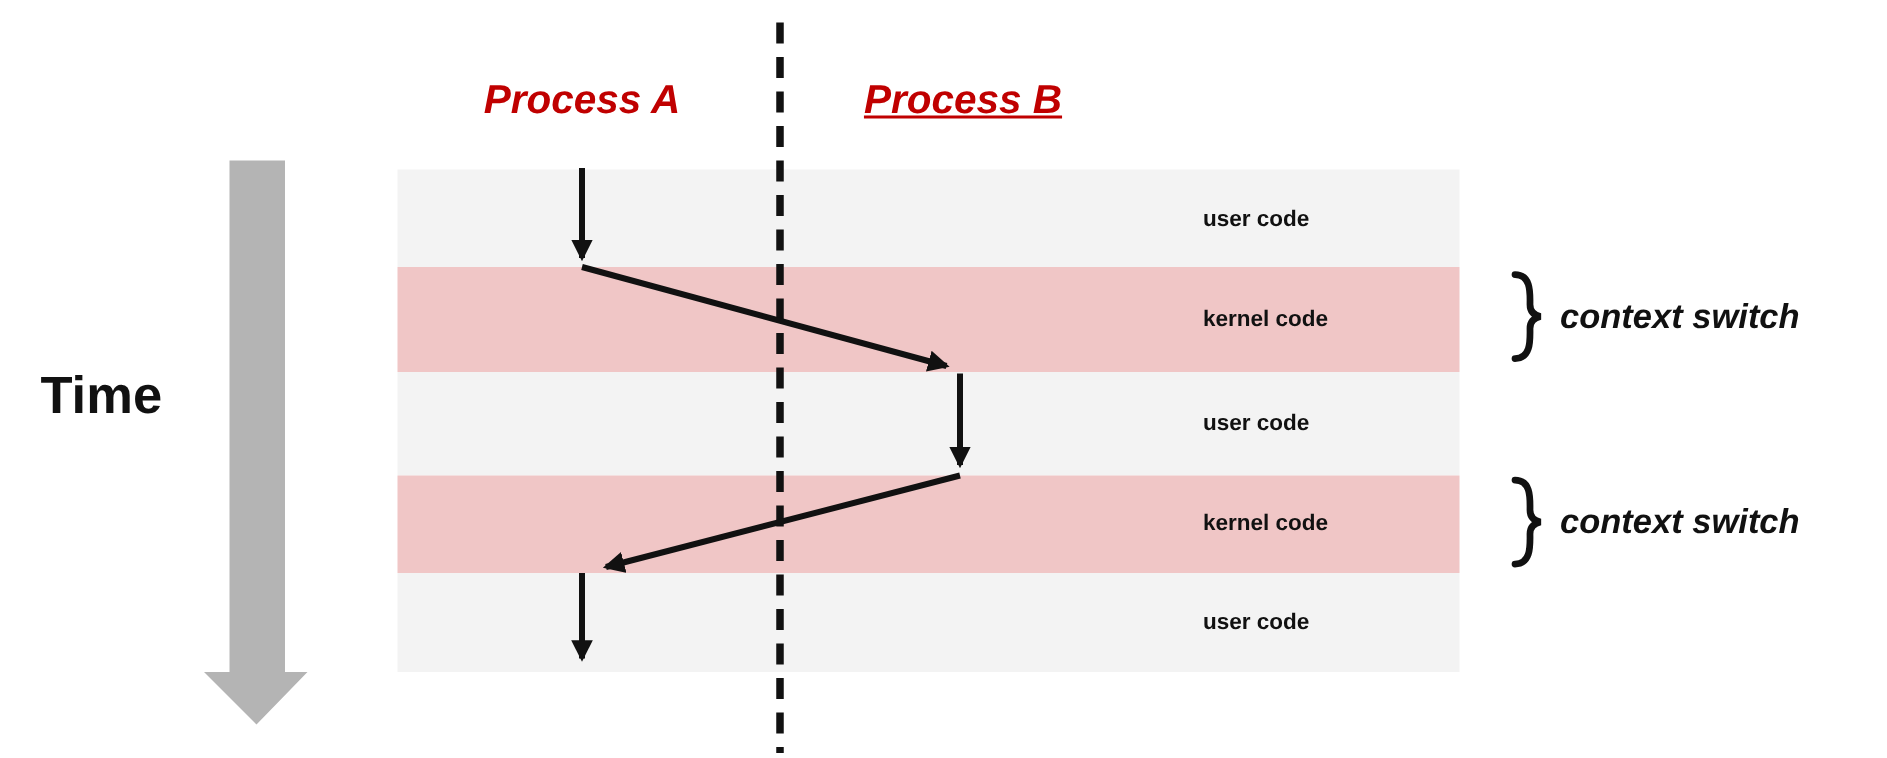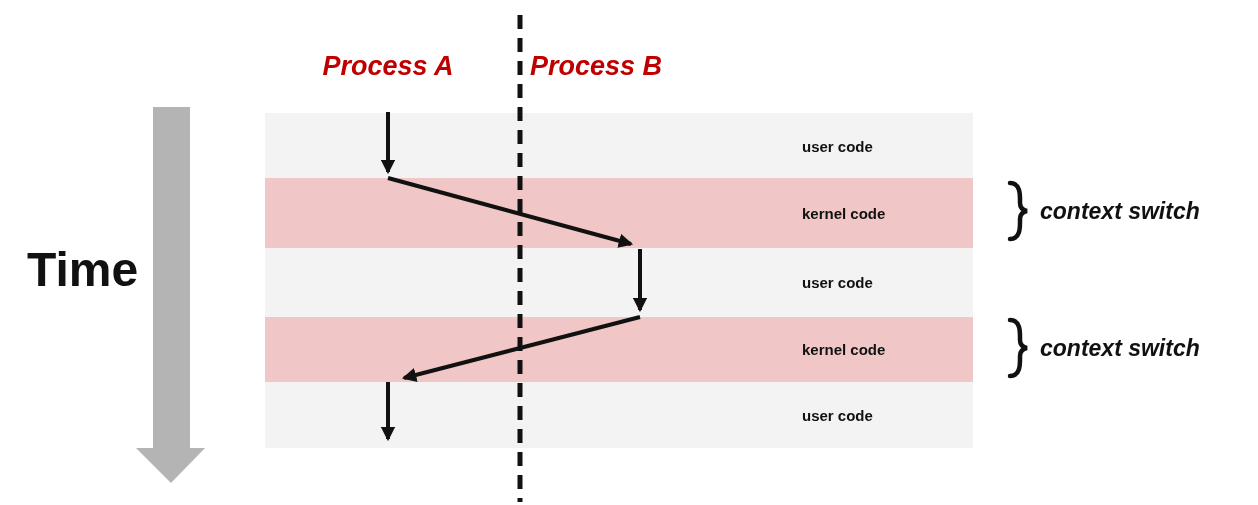--- a/index.html
+++ b/index.html
@@ -18,26 +18,26 @@
     transform: translateX(-50%);
     font-size: 27px;
     font-weight: bold;
     font-style: italic;
     color: var(--process-label, #C00000);
     white-space: nowrap;
     z-index: 4;
     margin-top: 20px;
   }
   .pa { left: 388px; }
-  .pb { left: 596px; }
+  .pb { left: 642px; text-decoration: underline; }
   .time-label {
     position: absolute;
     left: 27px;
     top: 246px;
-    font-size: 48px;
+    font-size: 35px;
     font-weight: bold;
     color: var(--text, #111111);
     z-index: 4;
     line-height: 1;
   }
   .band {
     position: absolute;
     left: 265px;
     width: 708px;
     z-index: 1;

